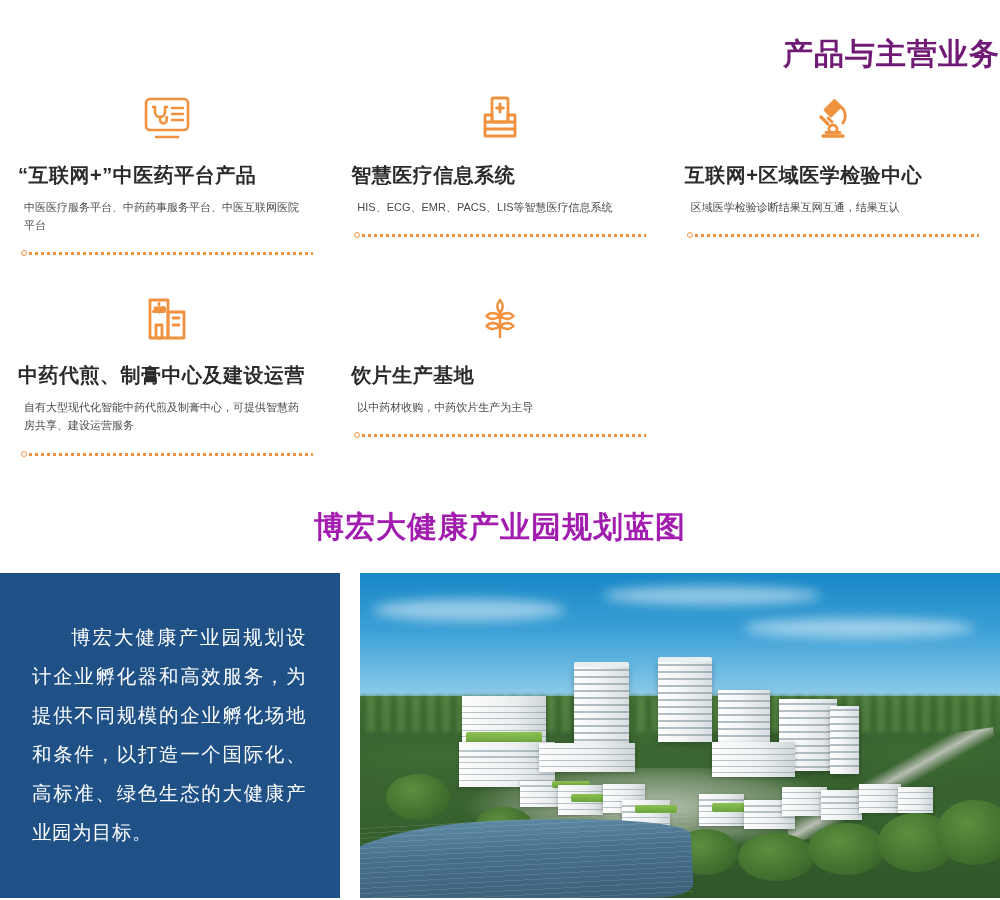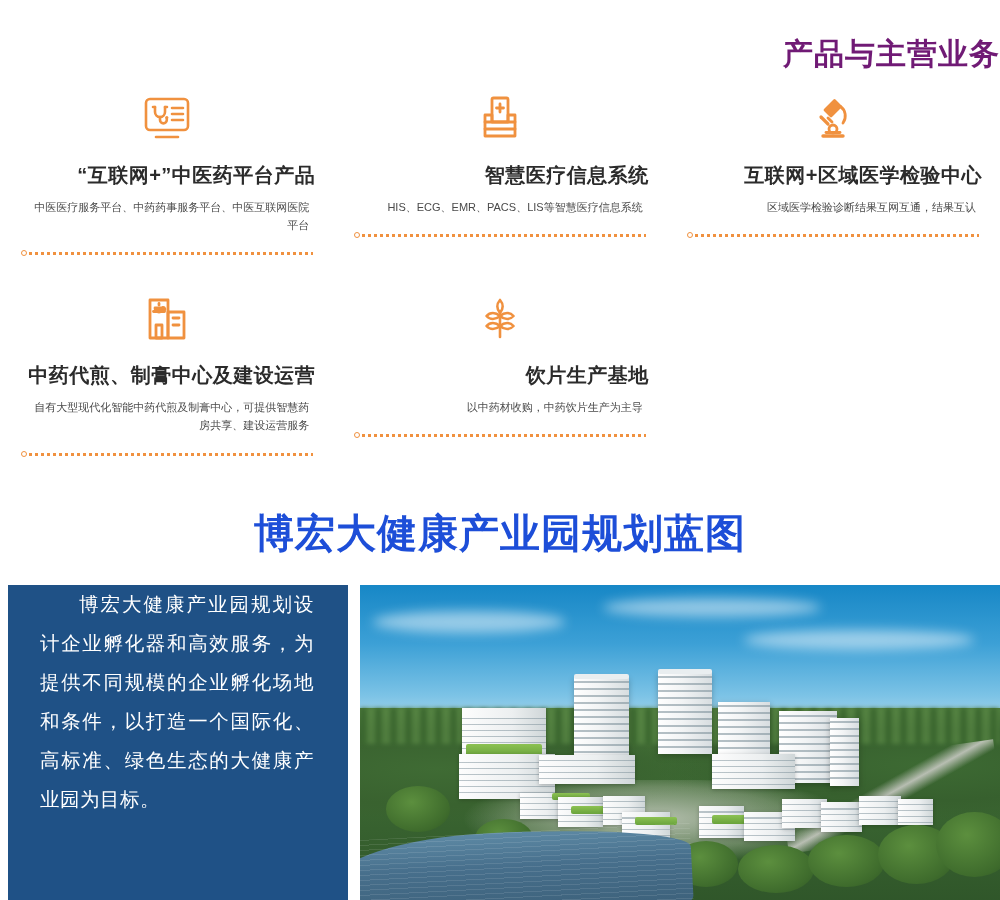--- a/index.html
+++ b/index.html
@@ -35,21 +35,21 @@
   .cards {
     display: flex;
     flex-wrap: wrap;
     width: 1000px;
     margin-top: 18px;
   }
   .card {
     width: 333.33px;
     box-sizing: border-box;
     padding: 0 18px;
-    text-align: right;
+    text-align: left;
     position: relative;
   }
   .card-icon {
     height: 58px;
     display: flex;
     align-items: center;
     justify-content: center;
     margin-bottom: 14px;
   }
   .card-icon svg { display: block; }
@@ -93,44 +93,44 @@
     background-image: repeating-linear-gradient(to right,
         #f0913f 0px, #f0913f 3px, #ffffff 3px, #ffffff 6px);
   }
   .row-1 .card { margin-bottom: 6px; }
   .row-2 .card { margin-bottom: 0; }
   .cards-row2 { margin-top: 26px; }
 
   
   .blue-title {
     text-align: center;
-    font-size: 40px;
+    font-size: 30px;
     font-weight: bold;
-    color: #1d4ed8;
+    color: #a21caf;
     letter-spacing: 1px;
     margin-top: 50px;
     line-height: 1.2;
   }
 
   .blueprint {
     position: relative;
     width: 1000px;
     height: 325px;
     margin-top: 28px;
   }
   .blue-panel {
     position: absolute;
-    left: 8px;
+    left: 0;
     top: 0;
     width: 340px;
     height: 325px;
     background: #1f5186;
     box-sizing: border-box;
     display: flex;
-    align-items: flex-start;
+    align-items: center;
   }
   .blue-panel p {
     margin: 0;
     padding: 0 34px 0 32px;
     color: #ffffff;
     font-size: 19.5px;
     line-height: 2.0;
     text-indent: 2em;
     letter-spacing: 0.5px;
     text-align: justify;

